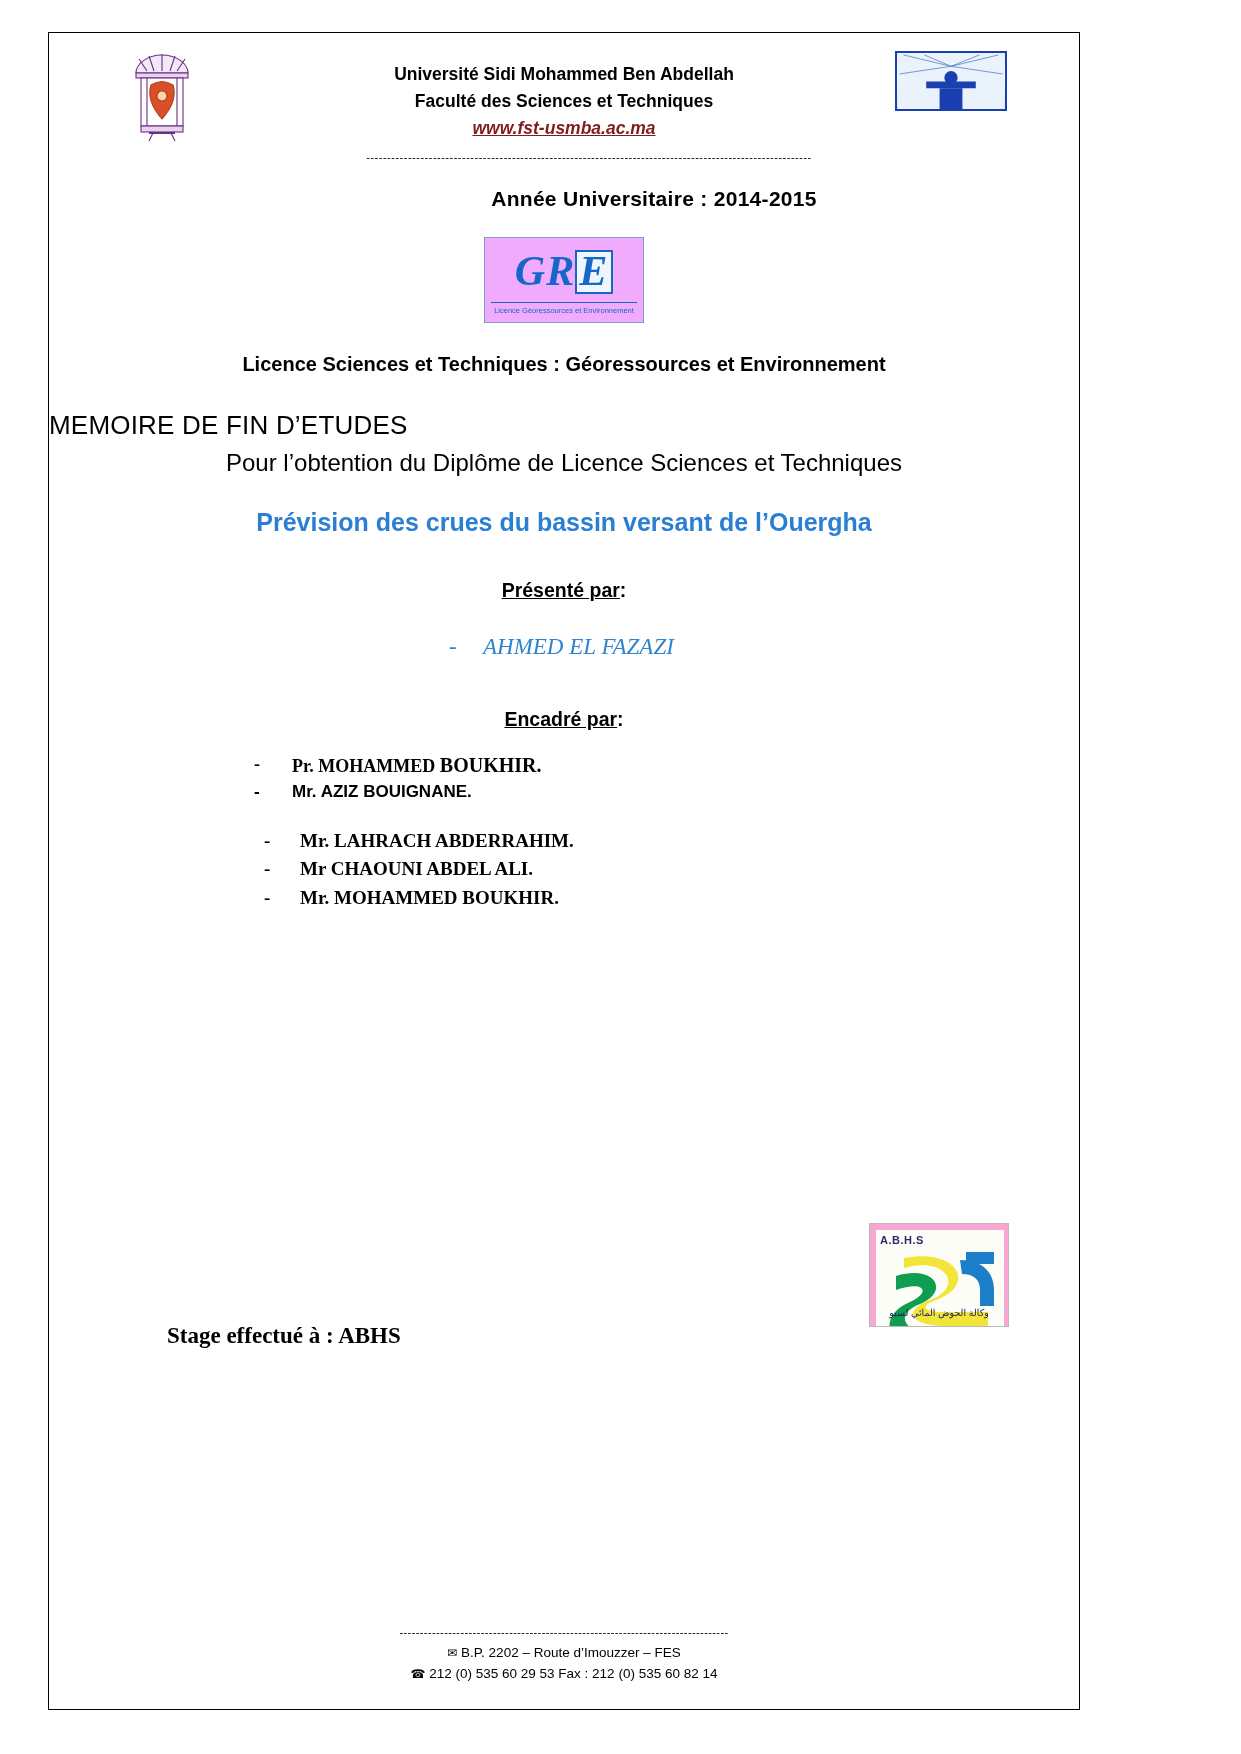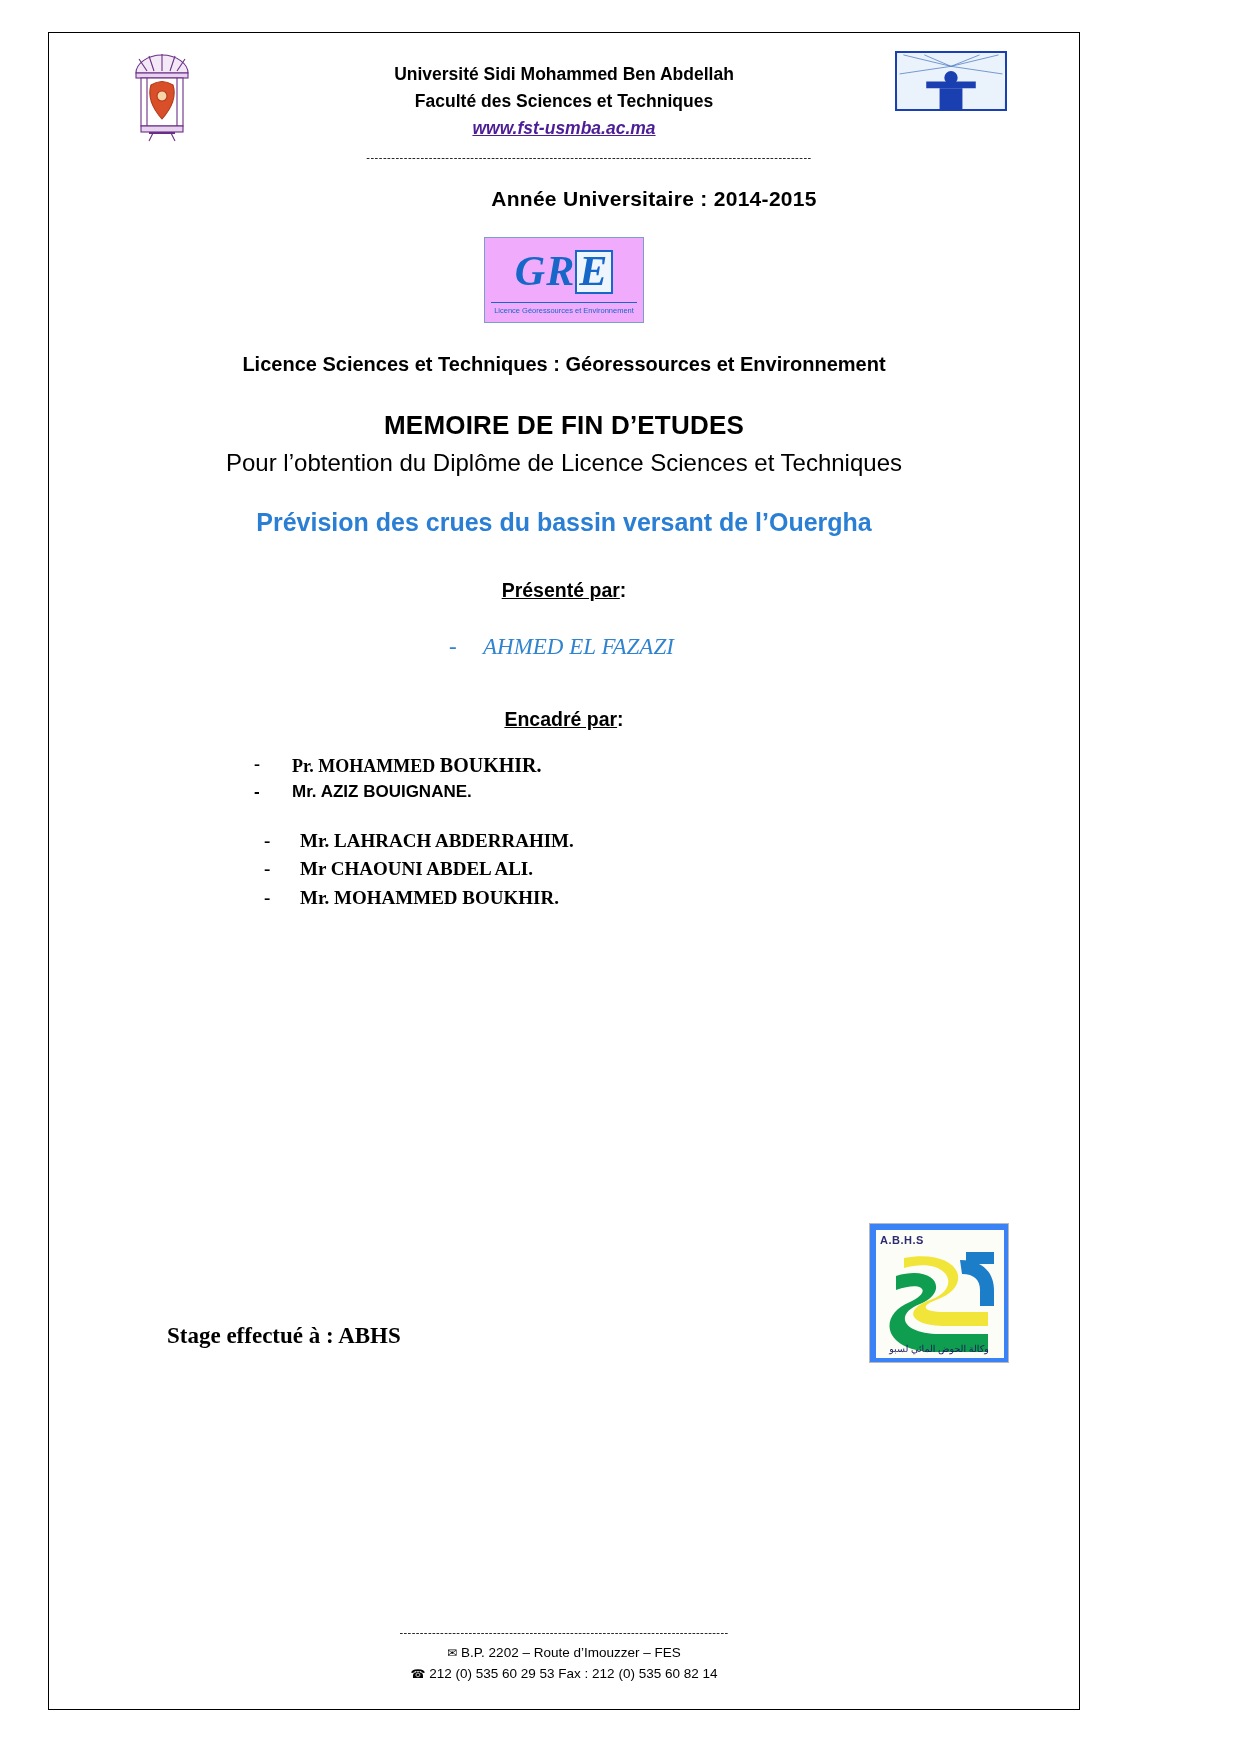--- a/index.html
+++ b/index.html
@@ -55,21 +55,21 @@
   .header-text {
     position: absolute;
     left: 0; right: 0;
     top: 28px;
     text-align: center;
     font-size: 17.5px;
     font-weight: bold;
     line-height: 1.55;
   }
   .header-text .url {
-    color: #4c1d95;
+    color: #7f1d1d;
     text-decoration: underline;
     font-style: italic;
   }
   .dashline {
     position: absolute;
     left: 205px;
     right: 155px;
     top: 118px;
     font-size: 11px;
     color: #000;
@@ -132,23 +132,23 @@
   }
 
   .filiere {
     margin-top: 30px;
     text-align: center;
     font-size: 20px;
     font-weight: bold;
   }
   .memoire {
     margin-top: 34px;
-    text-align: center;
+    text-align: left;
     font-size: 26px;
-    font-weight: bold;
+    font-weight: normal;
     letter-spacing: 0.2px;
   }
   .pour {
     margin-top: 6px;
     text-align: center;
     font-size: 24px;
     line-height: 1.3;
     padding: 0 110px;
   }
   .titre {
@@ -218,23 +218,23 @@
   }
   .jury .row { display: flex; }
   .jury .dash { width: 36px; }
 
   
   .abhs-logo {
     position: absolute;
     right: 70px;
     top: 1190px;
     width: 140px;
-    height: 140px;
+    height: 104px;
     border: 1px solid #b9b9b9;
-    background: #3b82f6;
+    background: #f9a8d4;
     overflow: hidden;
   }
   .abhs-inner {
     position: absolute;
     left: 6px; top: 6px; right: 6px; bottom: 6px;
     background: #fbfbf7;
   }
   .abhs-title {
     position: absolute;
     left: 10px; top: 10px;

